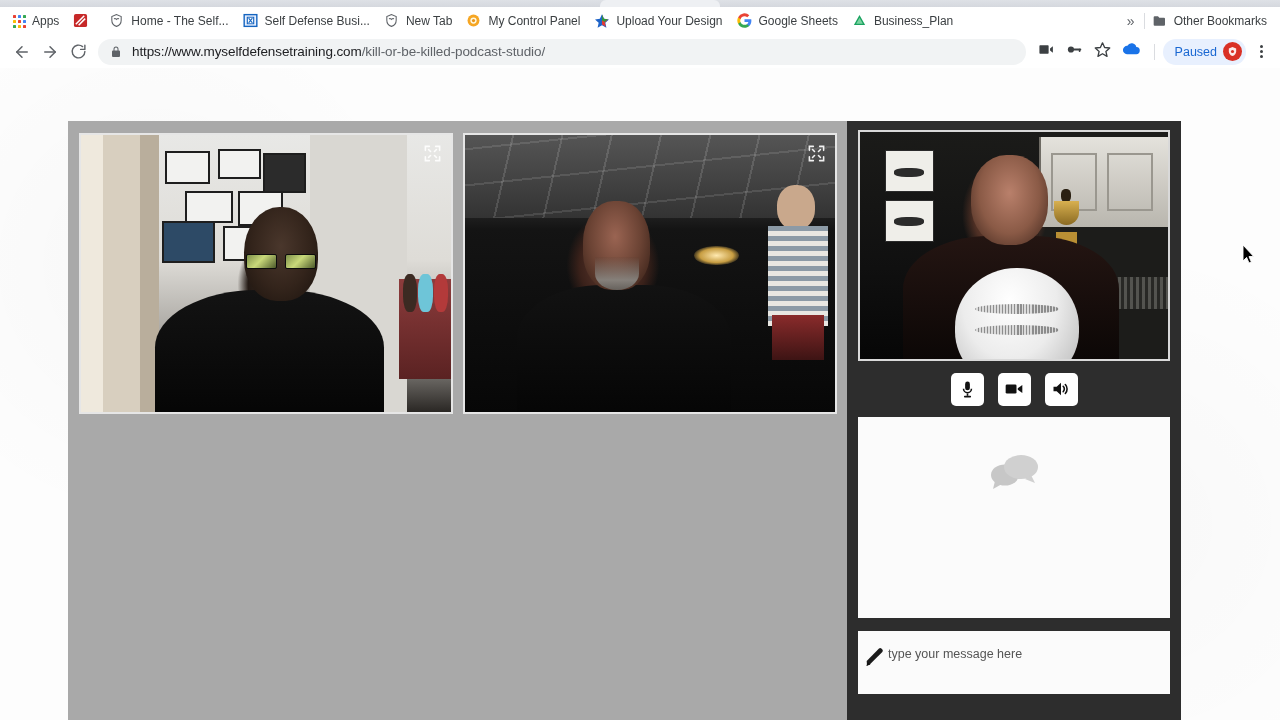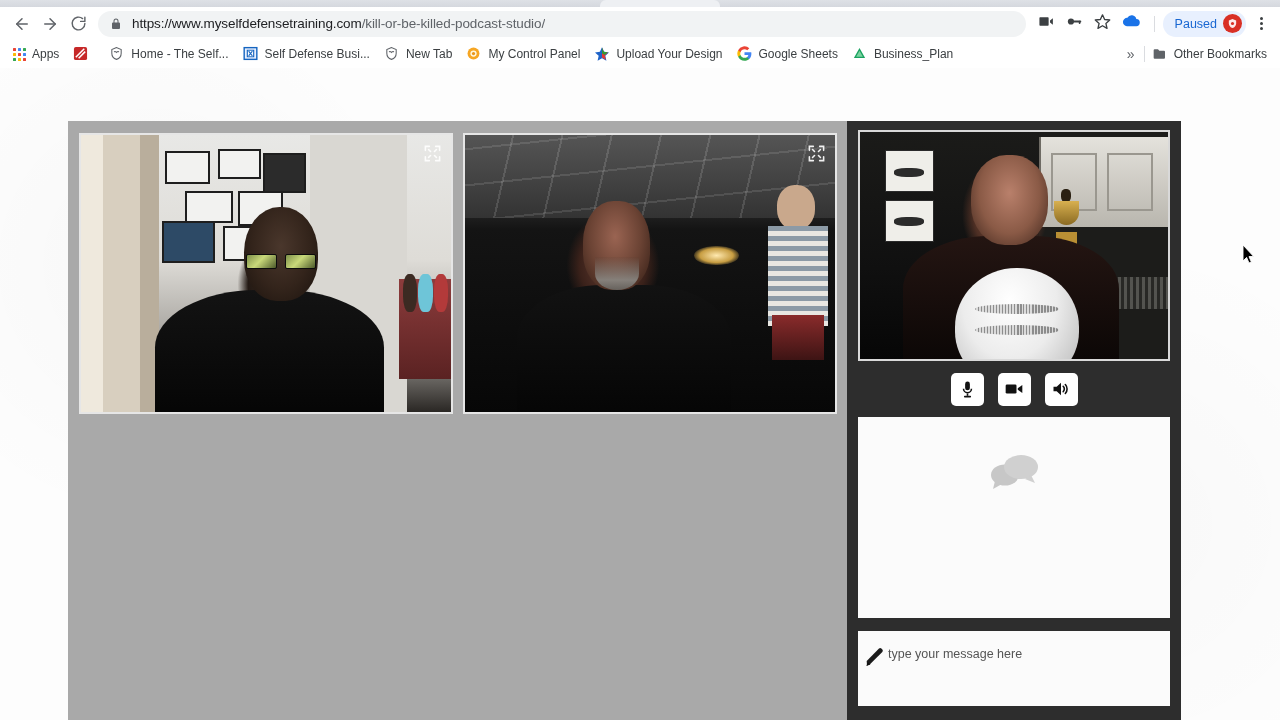--- a/index.html
+++ b/index.html
@@ -355,21 +355,21 @@
   #chat-log {
     width: 312px; height: 201px;
     background: #fbfbfb;
     display: flex; align-items: flex-start; justify-content: center;
     padding-top: 34px;
   }
   #chat-placeholder-icon { width: 58px; height: 42px; display:block; }
 
   #chat-input-wrap {
     position: relative;
-    width: 312px; height: 75px;
+    width: 312px; height: 63px;
     margin-top: 13px;
   }
   #chat-input-box {
     position:absolute; inset:0;
     background: #fbfbfb;
     padding: 13px 12px 0 30px;
   }
   #chat-placeholder-text {
     font-size: 12.5px; color: #555; font-family: "Liberation Sans", sans-serif;
   }
@@ -383,111 +383,20 @@
   
   #page-speck { position:absolute; left:1200px; top:597px; width:9px; height:9px; opacity:.18; color:#555; font-size:9px;}
 </style>
 </head>
 <body>
 
 <div id="browser-chrome">
 
   <div id="tabstrip-sliver">
     <div class="tab-ghost"></div>
-  </div>
-
-  <div id="toolbar">
-
-    <div class="nav-btn">
-      <span>
-        <svg width="18" height="18" viewBox="0 0 24 24" fill="none" stroke="#5f6368" stroke-width="2" stroke-linecap="round" stroke-linejoin="round">
-            <line x1="19" y1="12" x2="5" y2="12"></line>
-            <polyline points="12 19 5 12 12 5"></polyline>
-          </svg>
-      </span>
-    </div>
-
-    <div class="nav-btn">
-      <span>
-        <svg width="18" height="18" viewBox="0 0 24 24" fill="none" stroke="#5f6368" stroke-width="2" stroke-linecap="round" stroke-linejoin="round">
-            <line x1="5" y1="12" x2="19" y2="12"></line>
-            <polyline points="12 5 19 12 12 19"></polyline>
-          </svg>
-      </span>
-    </div>
-
-    <div class="nav-btn">
-      <span>
-        <svg width="17" height="17" viewBox="0 0 24 24" fill="none" stroke="#5f6368" stroke-width="2" stroke-linecap="round" stroke-linejoin="round">
-            <path d="M21 12a9 9 0 1 1-3.2-6.9"></path>
-            <polyline points="21 3 21 9 15 9"></polyline>
-          </svg>
-      </span>
-    </div>
-
-    <div id="omnibox">
-      <span class="lock">
-        <svg width="12" height="12" viewBox="0 0 24 24" fill="#5f6368">
-            <path d="M12 1a5 5 0 0 0-5 5v3H6a2 2 0 0 0-2 2v9a2 2 0 0 0 2 2h12a2 2 0 0 0 2-2v-9a2 2 0 0 0-2-2h-1V6a5 5 0 0 0-5-5zm0 2a3 3 0 0 1 3 3v3H9V6a3 3 0 0 1 3-3z"></path>
-          </svg>
-      </span>
-      <span class="urltext"><span class="host">https://www.myselfdefensetraining.com</span><span>/kill-or-be-killed-podcast-studio/</span></span>
-    </div>
-
-    <div id="toolbar-actions">
-      <div class="action-icon">
-        <span>
-          <svg width="17" height="17" viewBox="0 0 24 24" fill="#3c4043">
-              <path d="M3 6h11a1 1 0 0 1 1 1v10a1 1 0 0 1-1 1H3a1 1 0 0 1-1-1V7a1 1 0 0 1 1-1zm14 4.5 4-3v9l-4-3z"></path>
-            </svg>
-        </span>
-      </div>
-      <div class="action-icon">
-        <span>
-          <svg width="17" height="17" viewBox="0 0 24 24" fill="#3c4043">
-              <circle cx="7" cy="12" r="4.4"></circle>
-              <rect x="10.5" y="10.6" width="11" height="2.8" rx="1"></rect>
-              <rect x="18" y="11" width="2.4" height="4.4" rx="1"></rect>
-            </svg>
-        </span>
-      </div>
-      <div class="action-icon">
-        <span>
-          <svg width="17" height="17" viewBox="0 0 24 24" fill="none" stroke="#3c4043" stroke-width="1.9" stroke-linejoin="round">
-              <polygon points="12 2.6 15 9.2 22.2 9.9 16.8 14.7 18.4 21.7 12 18 5.6 21.7 7.2 14.7 1.8 9.9 9 9.2"></polygon>
-            </svg>
-        </span>
-      </div>
-
-      <div class="ext-icon">
-        <span>
-          <svg width="19" height="15" viewBox="0 0 24 18" fill="#1a73e8">
-              <path d="M6.2 15h11.4a4.6 4.6 0 0 0 .5-9.2A6 6 0 0 0 6.8 4.4 4.7 4.7 0 0 0 6.2 15z"></path>
-            </svg>
-        </span>
-      </div>
-
-      <div class="chrome-divider"></div>
-
-      <div id="profile-pill">
-        <span class="label">Paused</span>
-        <span class="avatar">
-          <svg width="11" height="11" viewBox="0 0 24 24" fill="#ffffff">
-              <path d="M12 2 4 5.5v5.8c0 5 3.4 9.5 8 10.7 4.6-1.2 8-5.7 8-10.7V5.5L12 2z" opacity=".9"></path>
-              <circle cx="12" cy="12" r="3.4" fill="#d93025"></circle>
-            </svg>
-        </span>
-      </div>
-
-      <div id="menu-dots">
-        <i></i>
-          <i></i>
-          <i></i>
-      </div>
-    </div>
   </div>
 
   <div id="bookmarks-bar">
 
     <div class="bm">
       <span class="apps-grid">
         <i style="background:#ea4335"></i>
           <i style="background:#4285f4"></i>
           <i style="background:#34a853"></i>
         <i style="background:#fbbc05"></i>
@@ -591,20 +500,111 @@
     <div id="bm-overflow">»</div>
     <div id="bm-divider"></div>
 
     <div class="bm">
       <span class="bmicon">
         <svg width="16" height="16" viewBox="0 0 24 24" fill="#5f6368">
             <path d="M2.5 6.5A1.5 1.5 0 0 1 4 5h5l2 2h7a1.5 1.5 0 0 1 1.5 1.5v9A1.5 1.5 0 0 1 18 19H4a1.5 1.5 0 0 1-1.5-1.5z"></path>
           </svg>
       </span>
       <span class="bm-label">Other Bookmarks</span>
+    </div>
+  </div>
+
+  <div id="toolbar">
+
+    <div class="nav-btn">
+      <span>
+        <svg width="18" height="18" viewBox="0 0 24 24" fill="none" stroke="#5f6368" stroke-width="2" stroke-linecap="round" stroke-linejoin="round">
+            <line x1="19" y1="12" x2="5" y2="12"></line>
+            <polyline points="12 19 5 12 12 5"></polyline>
+          </svg>
+      </span>
+    </div>
+
+    <div class="nav-btn">
+      <span>
+        <svg width="18" height="18" viewBox="0 0 24 24" fill="none" stroke="#5f6368" stroke-width="2" stroke-linecap="round" stroke-linejoin="round">
+            <line x1="5" y1="12" x2="19" y2="12"></line>
+            <polyline points="12 5 19 12 12 19"></polyline>
+          </svg>
+      </span>
+    </div>
+
+    <div class="nav-btn">
+      <span>
+        <svg width="17" height="17" viewBox="0 0 24 24" fill="none" stroke="#5f6368" stroke-width="2" stroke-linecap="round" stroke-linejoin="round">
+            <path d="M21 12a9 9 0 1 1-3.2-6.9"></path>
+            <polyline points="21 3 21 9 15 9"></polyline>
+          </svg>
+      </span>
+    </div>
+
+    <div id="omnibox">
+      <span class="lock">
+        <svg width="12" height="12" viewBox="0 0 24 24" fill="#5f6368">
+            <path d="M12 1a5 5 0 0 0-5 5v3H6a2 2 0 0 0-2 2v9a2 2 0 0 0 2 2h12a2 2 0 0 0 2-2v-9a2 2 0 0 0-2-2h-1V6a5 5 0 0 0-5-5zm0 2a3 3 0 0 1 3 3v3H9V6a3 3 0 0 1 3-3z"></path>
+          </svg>
+      </span>
+      <span class="urltext"><span class="host">https://www.myselfdefensetraining.com</span><span>/kill-or-be-killed-podcast-studio/</span></span>
+    </div>
+
+    <div id="toolbar-actions">
+      <div class="action-icon">
+        <span>
+          <svg width="17" height="17" viewBox="0 0 24 24" fill="#3c4043">
+              <path d="M3 6h11a1 1 0 0 1 1 1v10a1 1 0 0 1-1 1H3a1 1 0 0 1-1-1V7a1 1 0 0 1 1-1zm14 4.5 4-3v9l-4-3z"></path>
+            </svg>
+        </span>
+      </div>
+      <div class="action-icon">
+        <span>
+          <svg width="17" height="17" viewBox="0 0 24 24" fill="#3c4043">
+              <circle cx="7" cy="12" r="4.4"></circle>
+              <rect x="10.5" y="10.6" width="11" height="2.8" rx="1"></rect>
+              <rect x="18" y="11" width="2.4" height="4.4" rx="1"></rect>
+            </svg>
+        </span>
+      </div>
+      <div class="action-icon">
+        <span>
+          <svg width="17" height="17" viewBox="0 0 24 24" fill="none" stroke="#3c4043" stroke-width="1.9" stroke-linejoin="round">
+              <polygon points="12 2.6 15 9.2 22.2 9.9 16.8 14.7 18.4 21.7 12 18 5.6 21.7 7.2 14.7 1.8 9.9 9 9.2"></polygon>
+            </svg>
+        </span>
+      </div>
+
+      <div class="ext-icon">
+        <span>
+          <svg width="19" height="15" viewBox="0 0 24 18" fill="#1a73e8">
+              <path d="M6.2 15h11.4a4.6 4.6 0 0 0 .5-9.2A6 6 0 0 0 6.8 4.4 4.7 4.7 0 0 0 6.2 15z"></path>
+            </svg>
+        </span>
+      </div>
+
+      <div class="chrome-divider"></div>
+
+      <div id="profile-pill">
+        <span class="label">Paused</span>
+        <span class="avatar">
+          <svg width="11" height="11" viewBox="0 0 24 24" fill="#ffffff">
+              <path d="M12 2 4 5.5v5.8c0 5 3.4 9.5 8 10.7 4.6-1.2 8-5.7 8-10.7V5.5L12 2z" opacity=".9"></path>
+              <circle cx="12" cy="12" r="3.4" fill="#d93025"></circle>
+            </svg>
+        </span>
+      </div>
+
+      <div id="menu-dots">
+        <i></i>
+          <i></i>
+          <i></i>
+      </div>
     </div>
   </div>
 </div>
 
 <div id="page">
 
   <div id="app-shell">
 
     <div id="video-stage">
       <div id="video-grid">

